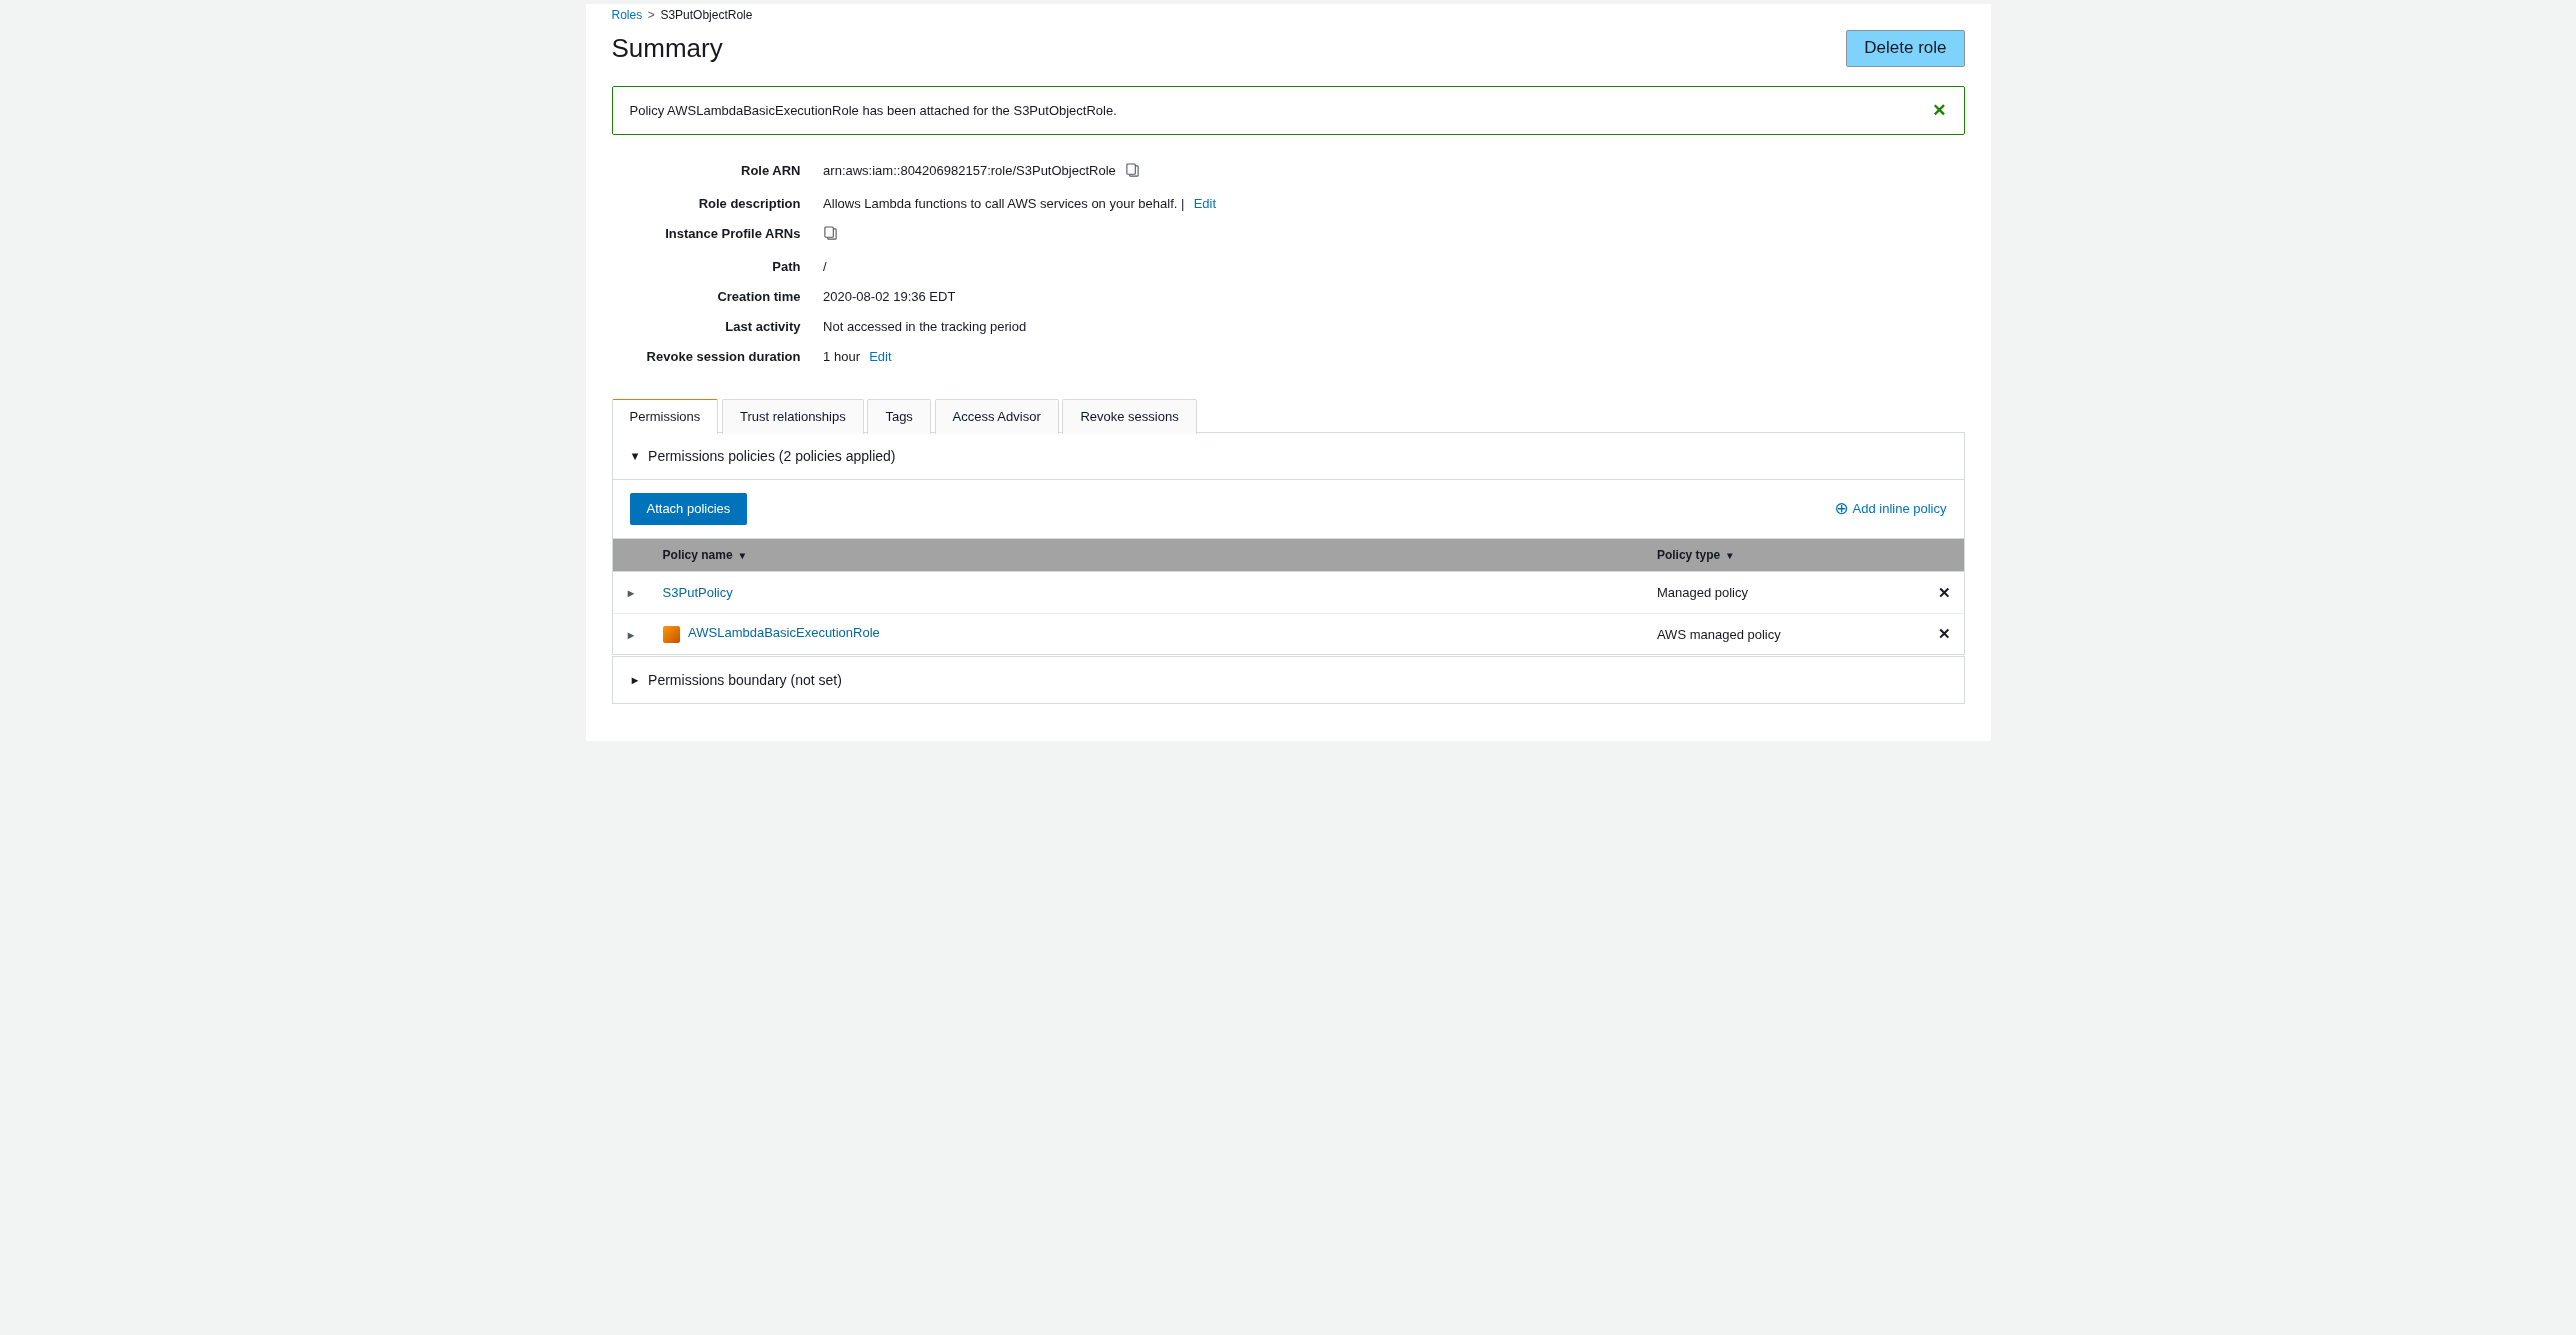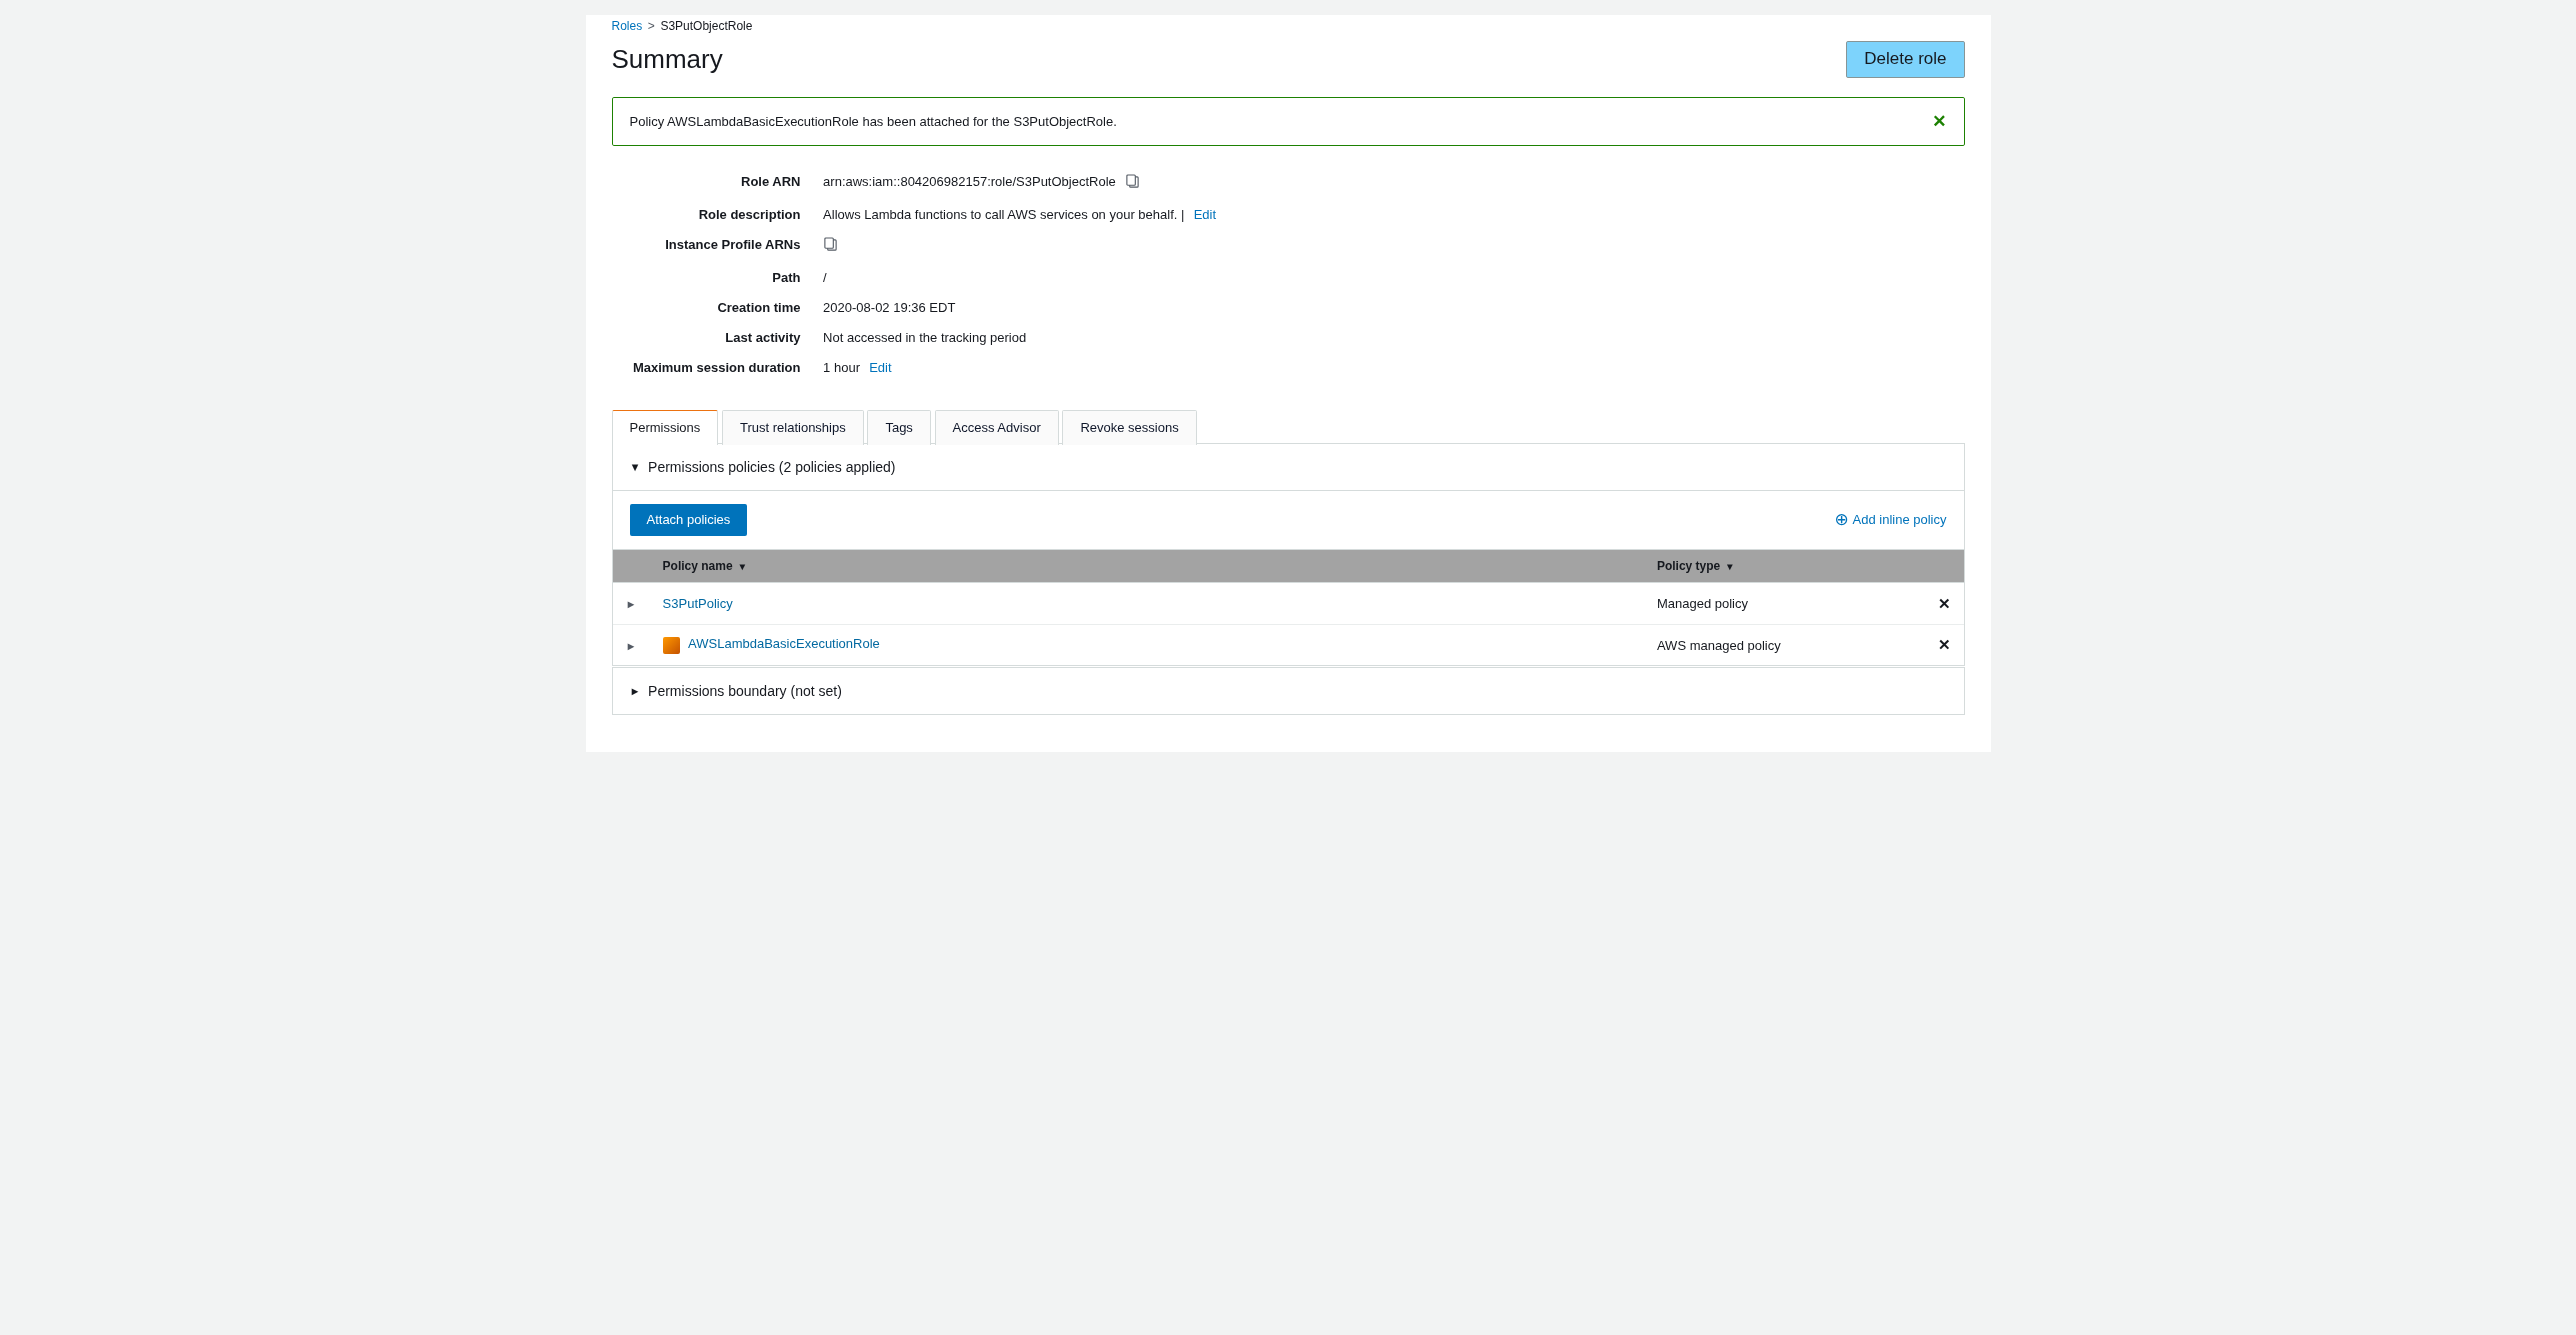--- a/index.html
+++ b/index.html
@@ -6,21 +6,21 @@
     body {
       font-family: "Amazon Ember", "Helvetica Neue", Arial, sans-serif;
       font-size: 13px;
       color: #16191f;
       background: #f2f3f3;
       min-height: 100vh;
     }
     .page-container {
       background: #fff;
       max-width: 1405px;
-      margin: 15px auto;
+      margin: 4px auto;
       padding: 4px 26px 37px 26px;
     }
     .breadcrumb {
       display: flex;
       align-items: center;
       gap: 5.6px;
       font-size: 12px;
       margin-bottom: 7.5px;
     }
     .breadcrumb-link {
@@ -318,21 +318,21 @@
       </tr>
       <tr>
         <td class="label-col">Creation time</td>
         <td class="value-col">2020-08-02 19:36 EDT</td>
       </tr>
       <tr>
         <td class="label-col">Last activity</td>
         <td class="value-col">Not accessed in the tracking period</td>
       </tr>
       <tr>
-        <td class="label-col">Maximum session duration</td>
+        <td class="label-col">Revoke session duration</td>
         <td class="value-col">
           <span>1 hour</span>
           <a class="edit-link">Edit</a>
         </td>
       </tr>
     </tbody>
   </table>
 
   <div class="tabs-container">
     <div class="tabs">

